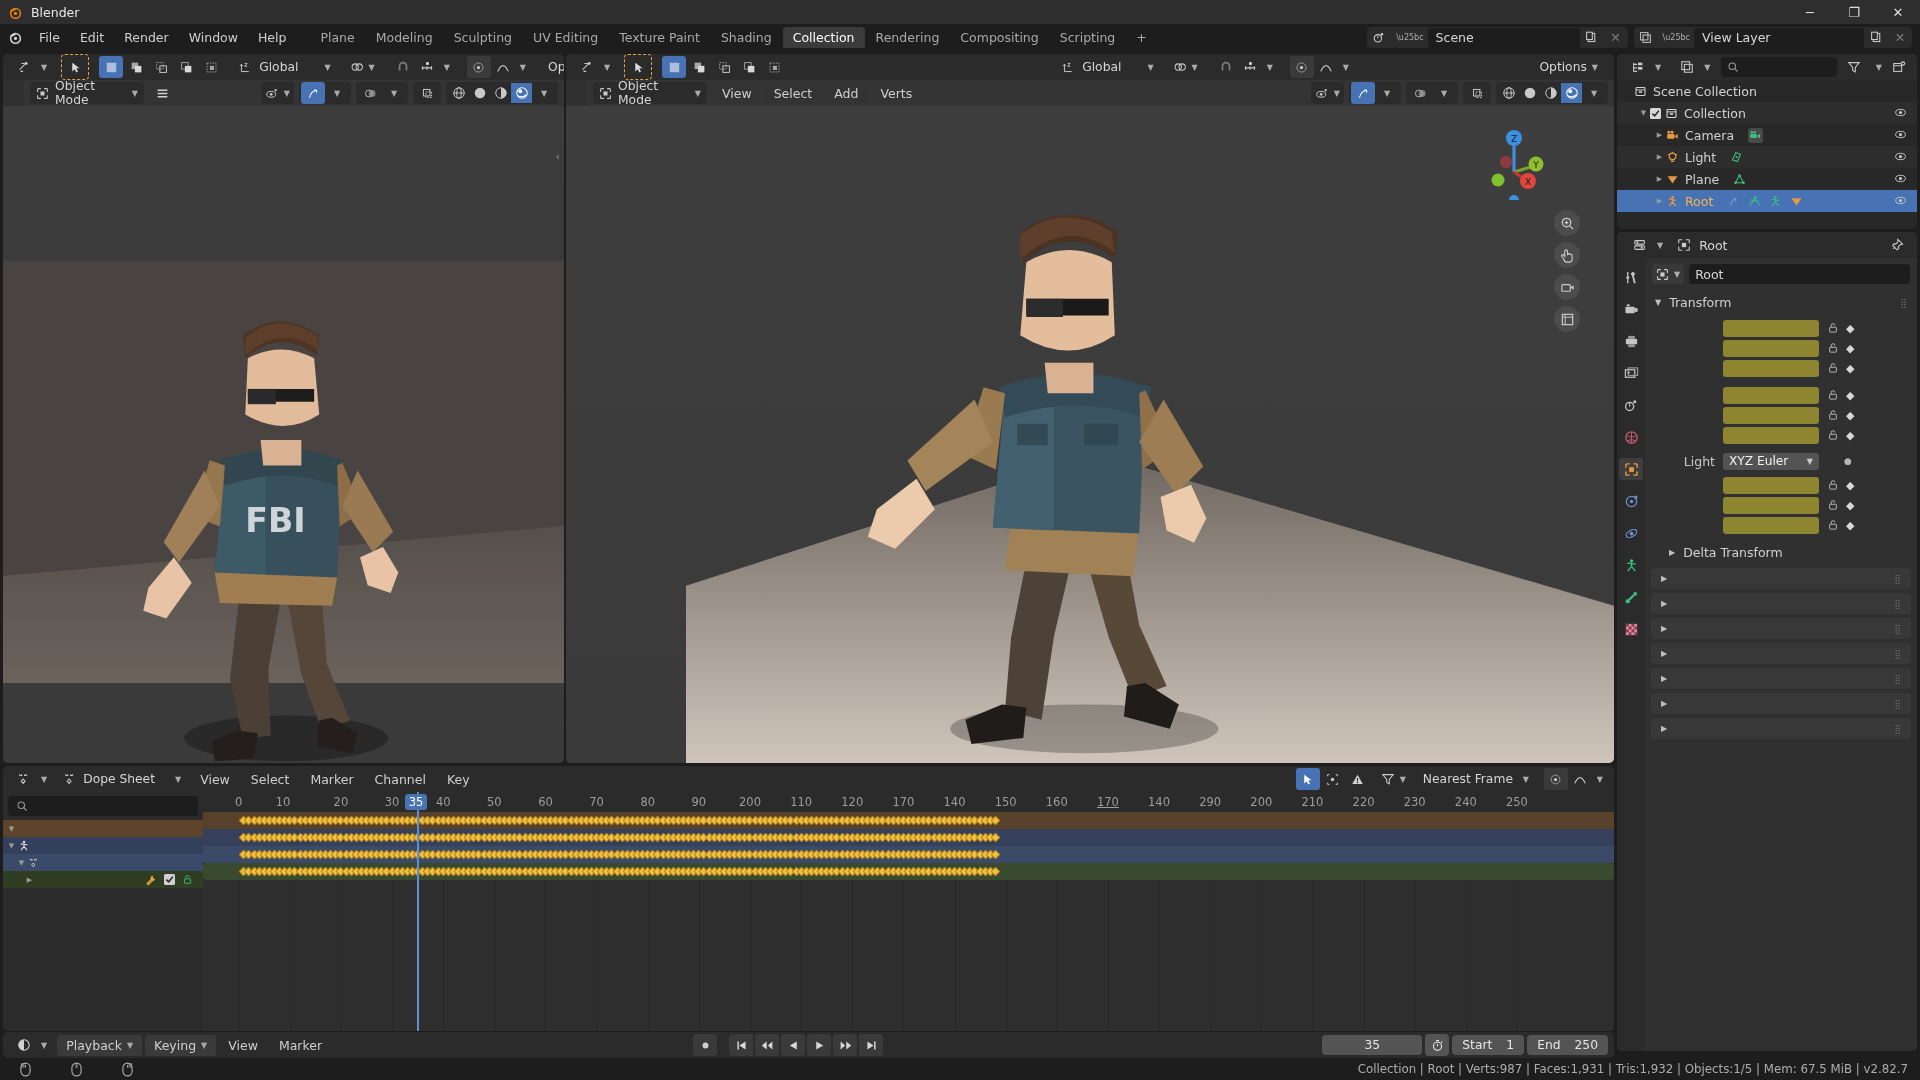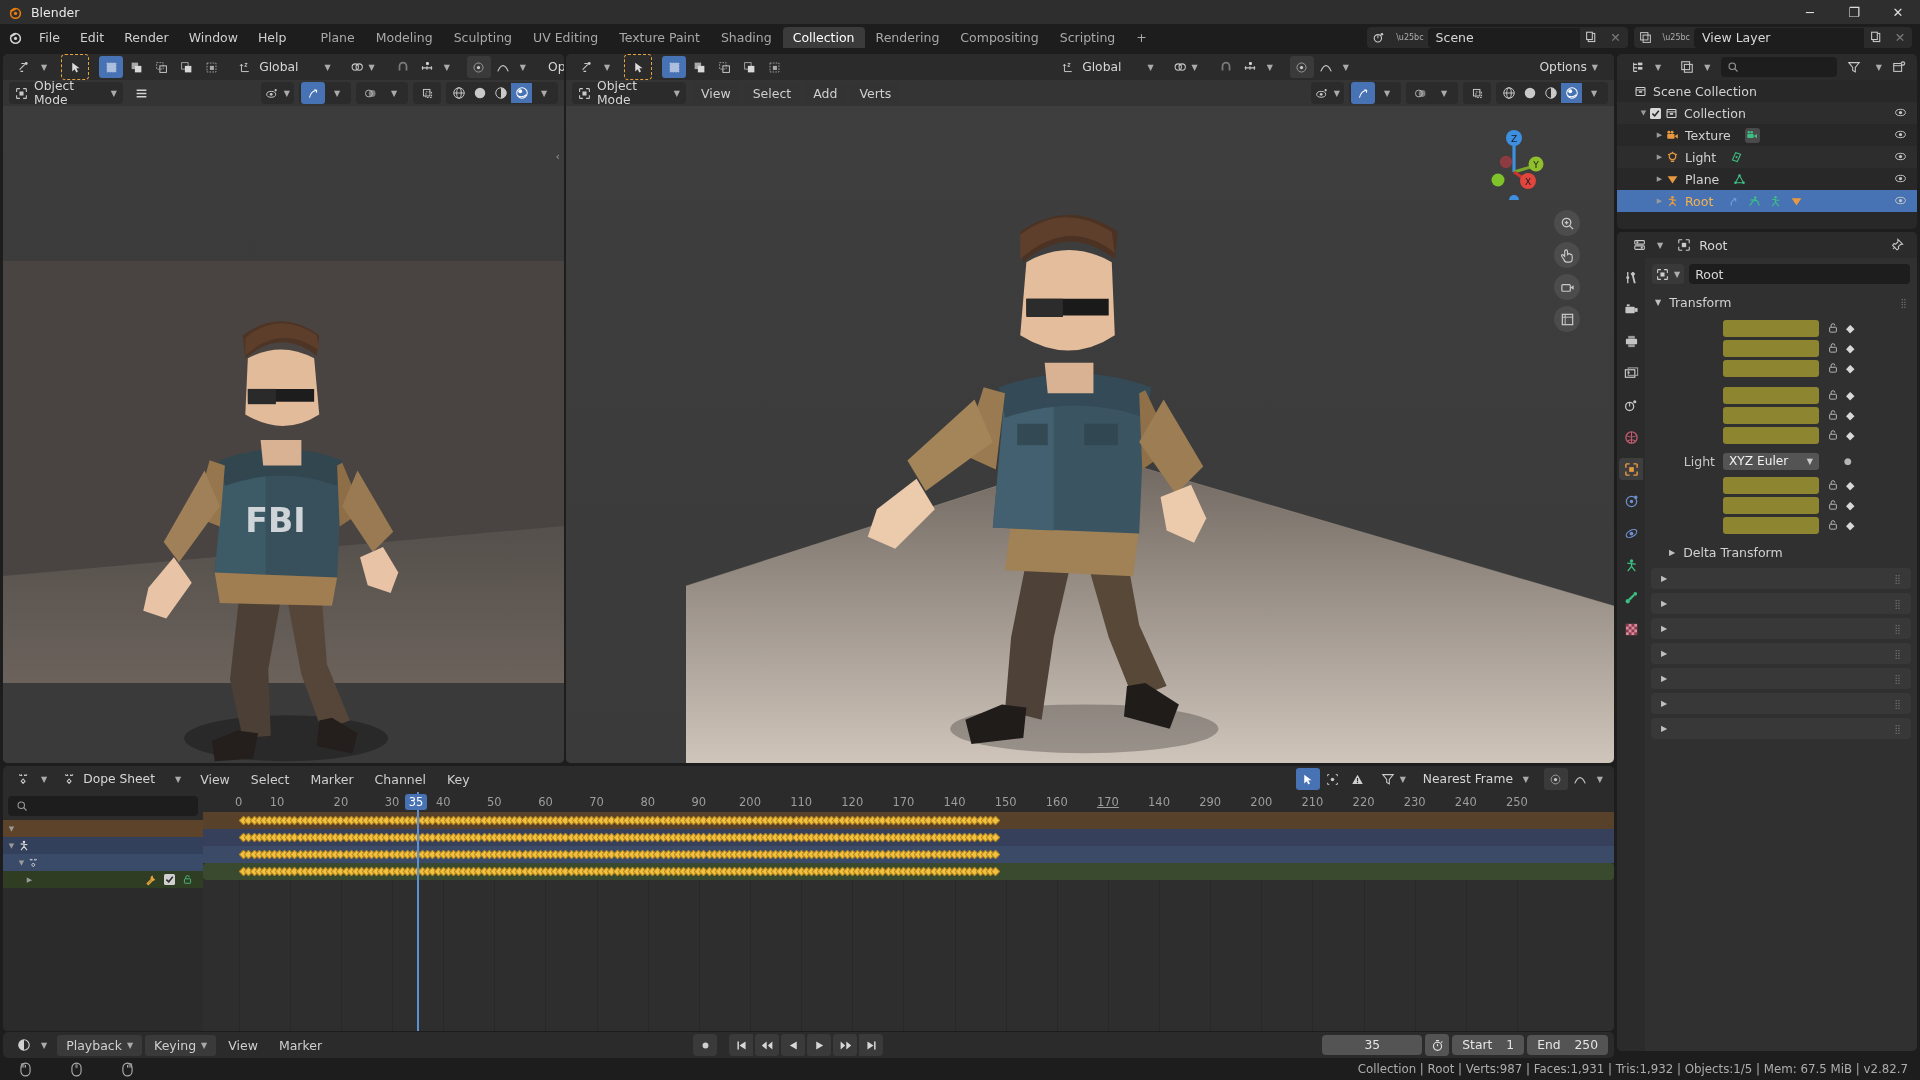--- a/index.html
+++ b/index.html
@@ -40,21 +40,21 @@
         display:flex;align-items:center;padding-left:8px;font-size:12.5px;color:#d8d8d8;}
 
   
   .editor{position:absolute;background:#303030;border-radius:5px;overflow:hidden;}
   .hdr{height:26px;background:#2b2b2b;display:flex;align-items:center;padding:0 6px;gap:5px;}
 
   
   #vpL{left:3px;top:54px;width:561px;height:709px;}
   #vpR{left:566px;top:54px;width:1048px;height:709px;}
   .vptools{height:26px;background:#2b2b2b;display:flex;align-items:center;padding:0 6px;gap:8px;}
-  .vphdr2{height:26px;background:#343434;display:flex;align-items:center;padding:0 6px;gap:6px;}
+  .vphdr2{height:26px;background:#343434;display:flex;align-items:center;padding:0 6px;gap:6px;margin-left:21px;}
   .canvas{position:absolute;left:0;right:0;bottom:0;top:52px;background:#3b3b3b;overflow:hidden;}
 
   .menuitem{padding:0 9px;height:21px;display:flex;align-items:center;font-size:12.5px;color:#cfcfcf;
             background:#333;border-radius:3px;}
 
   
   .shball{width:21px;height:20px;display:flex;align-items:center;justify-content:center;}
 
   
   .gizmo{position:absolute;right:64px;top:20px;width:74px;height:74px;}
@@ -834,21 +834,21 @@
         <div class="olrow" style="padding-left: 38px;">
           <span class="disc">▶</span>
           <span style="margin-right:6px;display:inline-flex">
             <svg width="13" height="13" viewBox="0 0 16 16">
               <rect x="1.5" y="6" width="9" height="6" rx="1" fill="#e8993f"></rect>
               <path d="M10.5 9 L14.5 6 v6 Z" fill="#e8993f"></path>
               <circle cx="3.5" cy="4" r="1.8" fill="#e8993f"></circle>
               <circle cx="7.5" cy="4" r="1.8" fill="#e8993f"></circle>
             </svg>
           </span>
-          <span style="">Texture</span>
+          <span style="">Camera</span>
           <span style="margin-left:14px;display:inline-flex;background:#4a4a4a;border-radius:3px;padding:1px">
             <svg width="13" height="13" viewBox="0 0 16 16">
               <rect x="1.5" y="6" width="8" height="5" rx="1" fill="#3cbf82"></rect>
               <path d="M9.5 8.5 L13.5 6 v5.5 Z" fill="#3cbf82"></path>
               <circle cx="3.5" cy="4" r="1.6" fill="#3cbf82"></circle>
               <circle cx="7" cy="4" r="1.6" fill="#3cbf82"></circle>
             </svg>
           </span>
           <span class="eye">
             <svg width="13" height="13" viewBox="0 0 16 16">
@@ -1369,21 +1369,21 @@
                   <rect x="3.5" y="7" width="9" height="6.5" rx="1" fill="none" stroke="#4bbf85" stroke-width="1.3"></rect>
                   <path d="M5.5 7 V4.8 a2.5 2.5 0 0 1 5 0" fill="none" stroke="#4bbf85" stroke-width="1.3"></path>
                 </svg>
               </span>
             </div>
           </div>
       </div>
       <div id="gridArea">
         <div id="ruler">
             <span class="tk" style="left: 35.6788px;">0</span>
-            <span class="tk" style="left: 74px; text-align: center;">10</span>
+            <span class="tk" style="left: 80px; text-align: center;">10</span>
             <span class="tk" style="left: 137.942px;">20</span>
             <span class="tk" style="left: 189.073px;">30</span>
             <span class="tk" style="left: 240.204px;">40</span>
             <span class="tk" style="left: 291.336px;">50</span>
             <span class="tk" style="left: 342.467px;">60</span>
             <span class="tk" style="left: 393.599px;">70</span>
             <span class="tk" style="left: 444.73px;">80</span>
             <span class="tk" style="left: 495.861px;">90</span>
             <span class="tk" style="left: 546.993px;">200</span>
             <span class="tk" style="left: 598.124px;">110</span>

